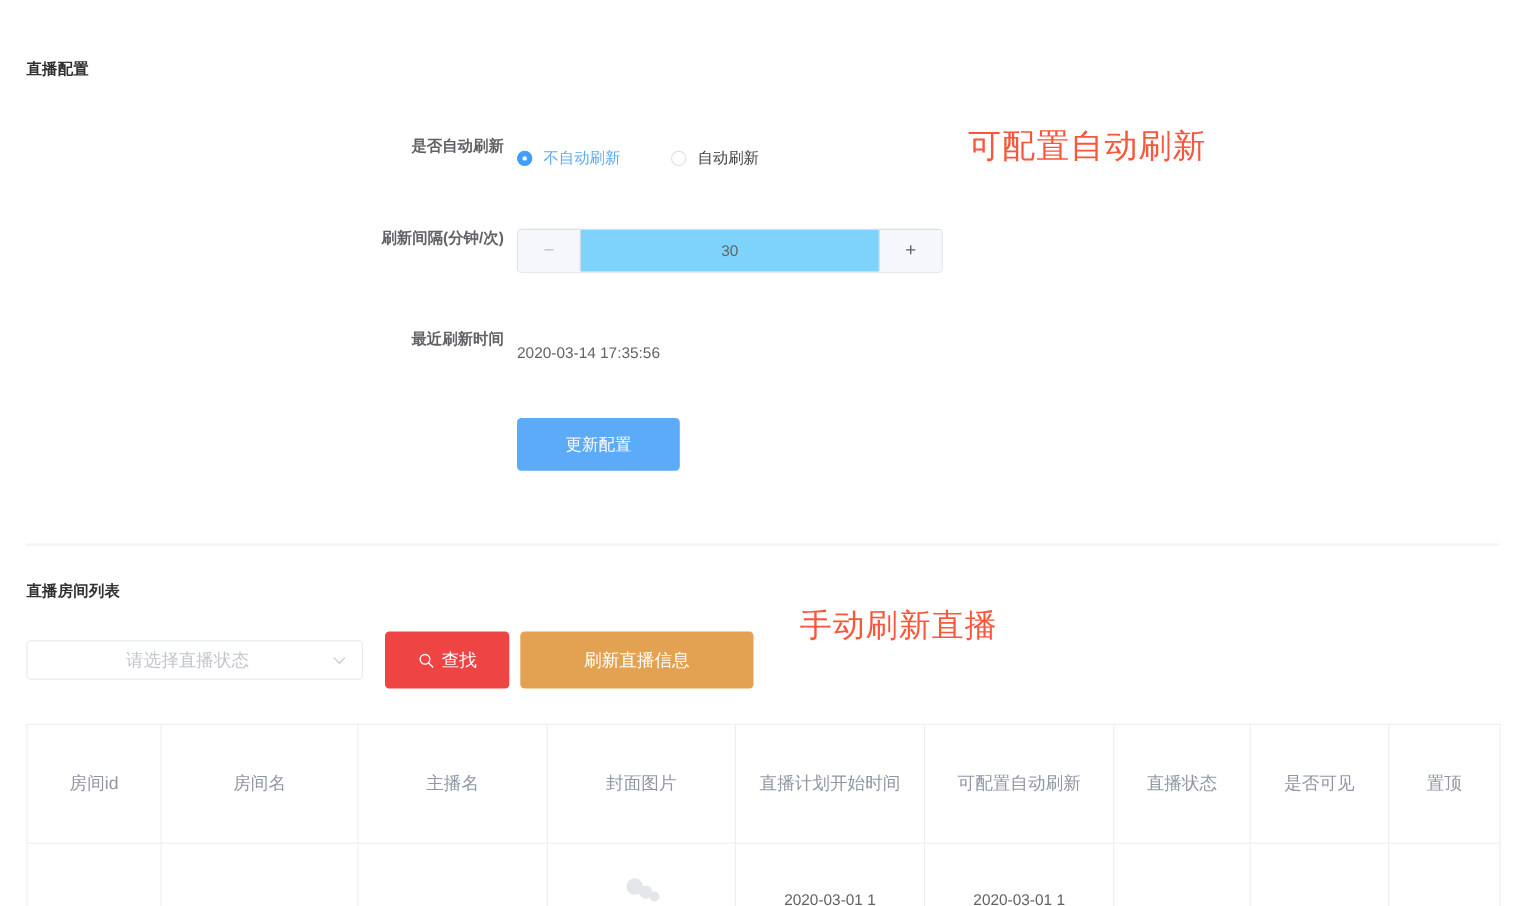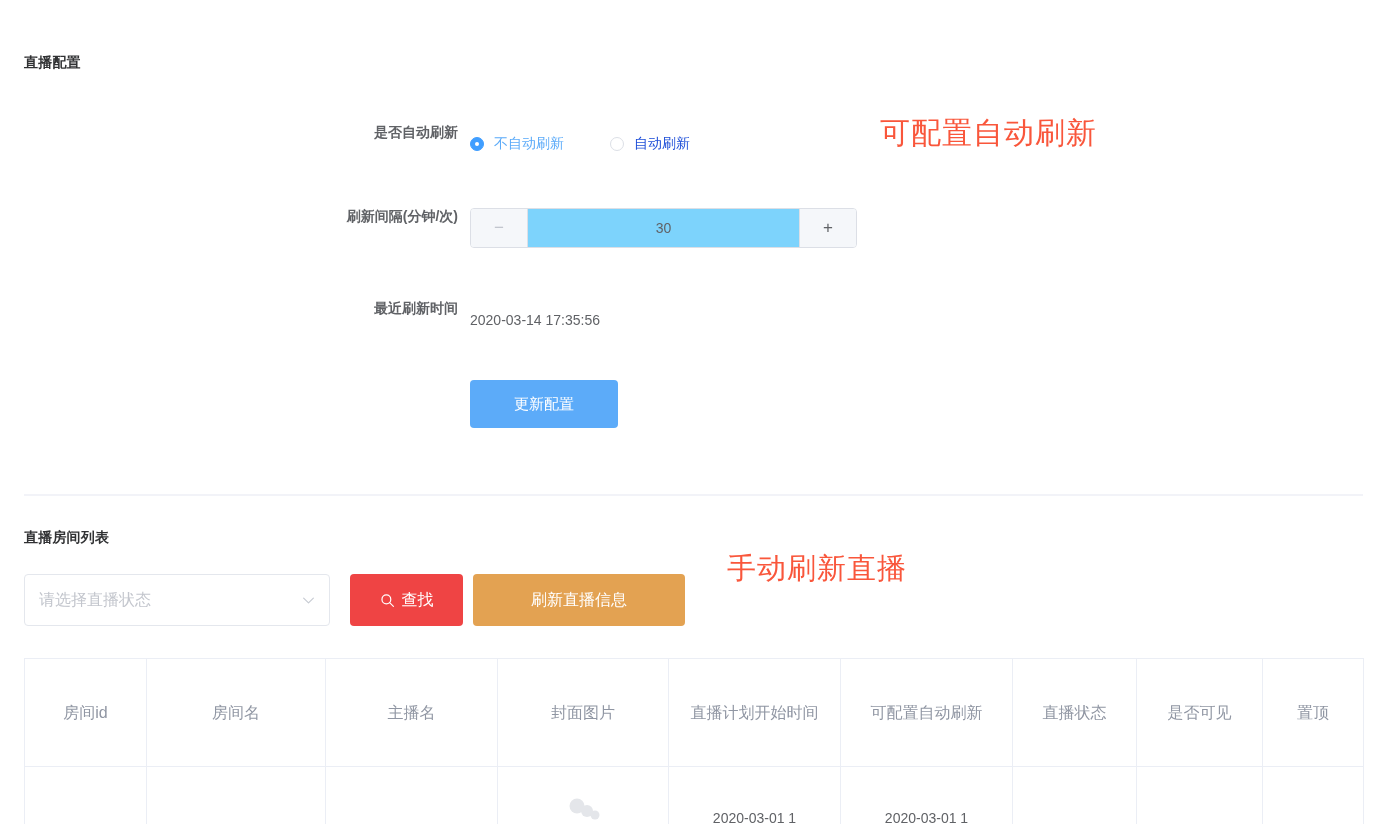--- a/index.html
+++ b/index.html
@@ -87,21 +87,21 @@
     left: 50%;
     top: 50%;
     width: 4px;
     height: 4px;
     border-radius: 50%;
     background: #fff;
     transform: translate(-50%, -50%);
   }
   .radio-label {
     font-size: 14px;
-    color: #1d4ed8;
+    color: #404040;
   }
   .radio.checked .radio-label { color: #5cabf9; }
 
   
   #row-interval { top: 196px; }
   .number-input {
     width: 387px;
     height: 40px;
     border: 1px solid #dcdfe6;
     border-radius: 4px;
@@ -191,29 +191,30 @@
   #search-bar {
     position: absolute;
     left: 24px;
     top: 574px;
     height: 52px;
     display: flex;
     align-items: center;
   }
   #status-select {
     width: 306px;
-    height: 52px;
+    height: 36px;
     box-sizing: border-box;
     border: 1px solid #e4e7ed;
     border-radius: 4px;
     background: #fff;
     display: flex;
     align-items: center;
     padding: 0 14px;
     cursor: pointer;
+    text-align: center;
   }
   #status-select .placeholder {
     flex: 1;
     font-size: 16px;
     color: #c3c6cd;
     white-space: nowrap;
   }
   .chevron {
     width: 13px;
     height: 13px;

